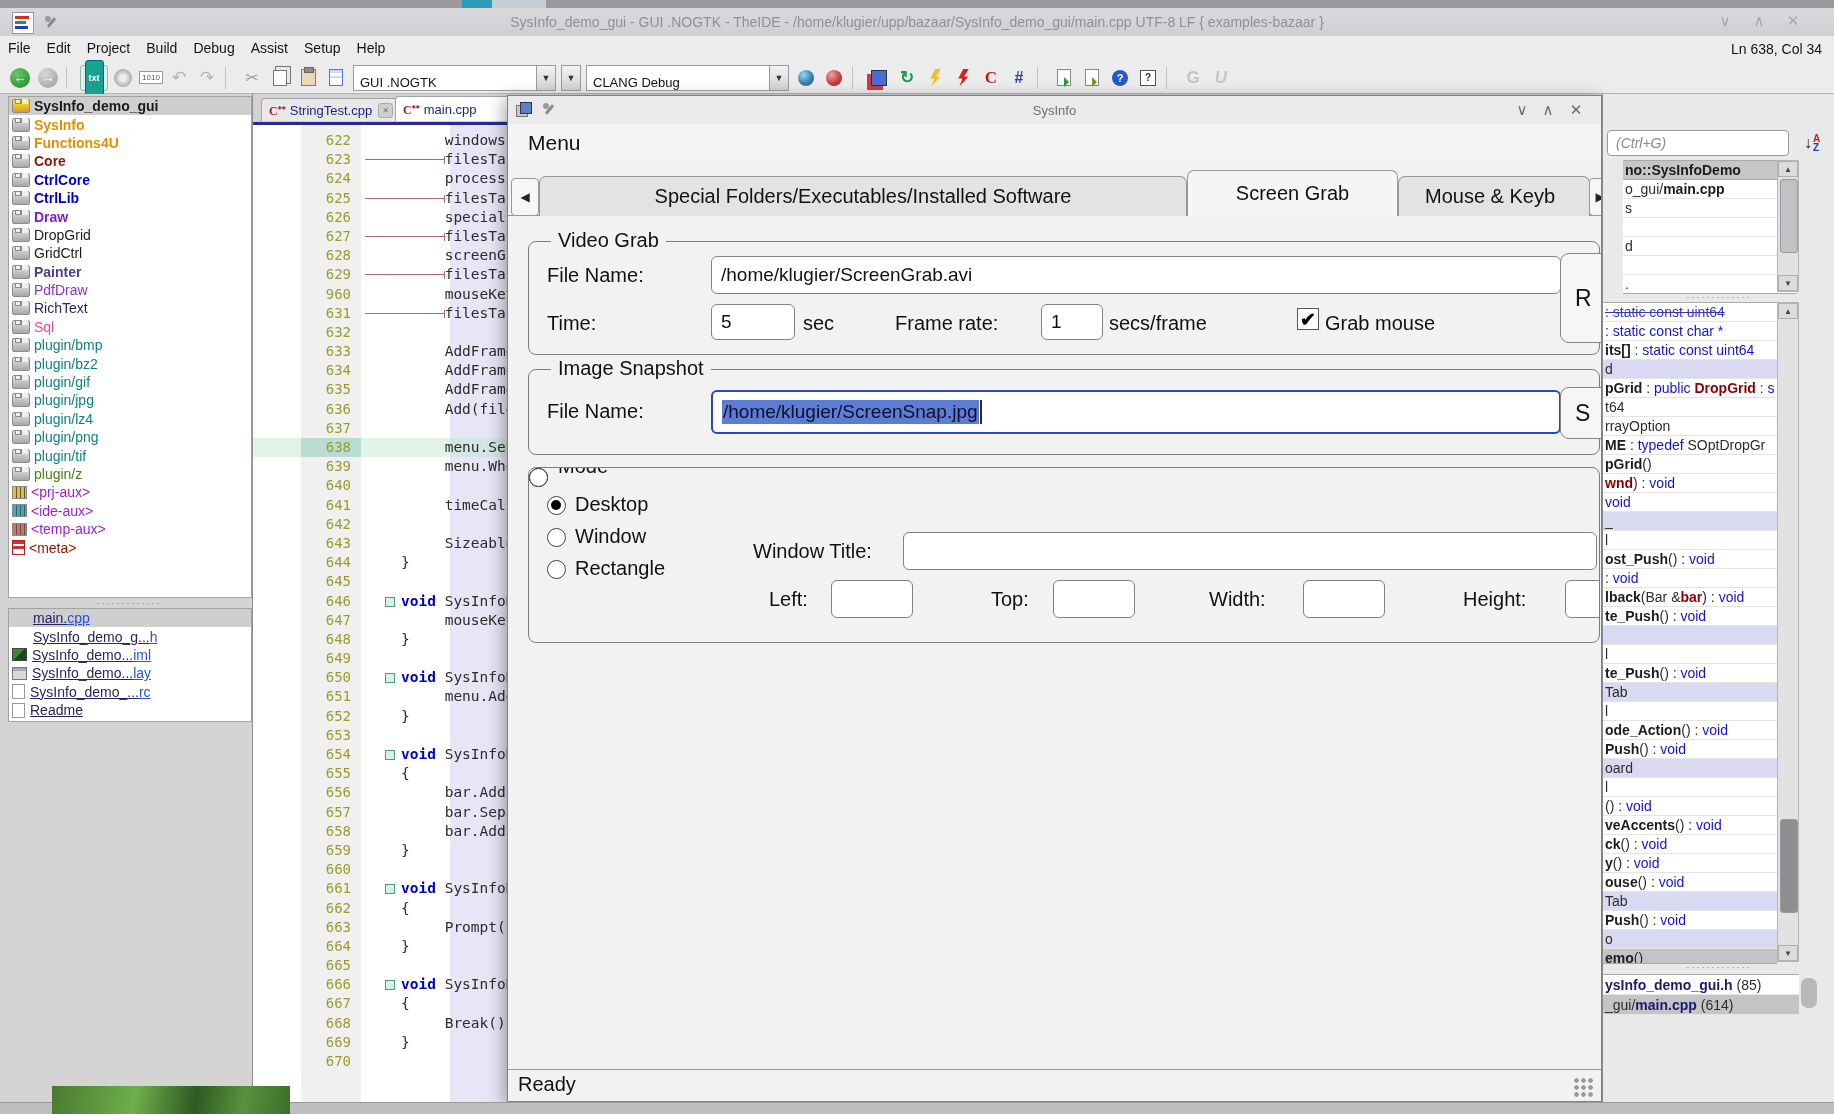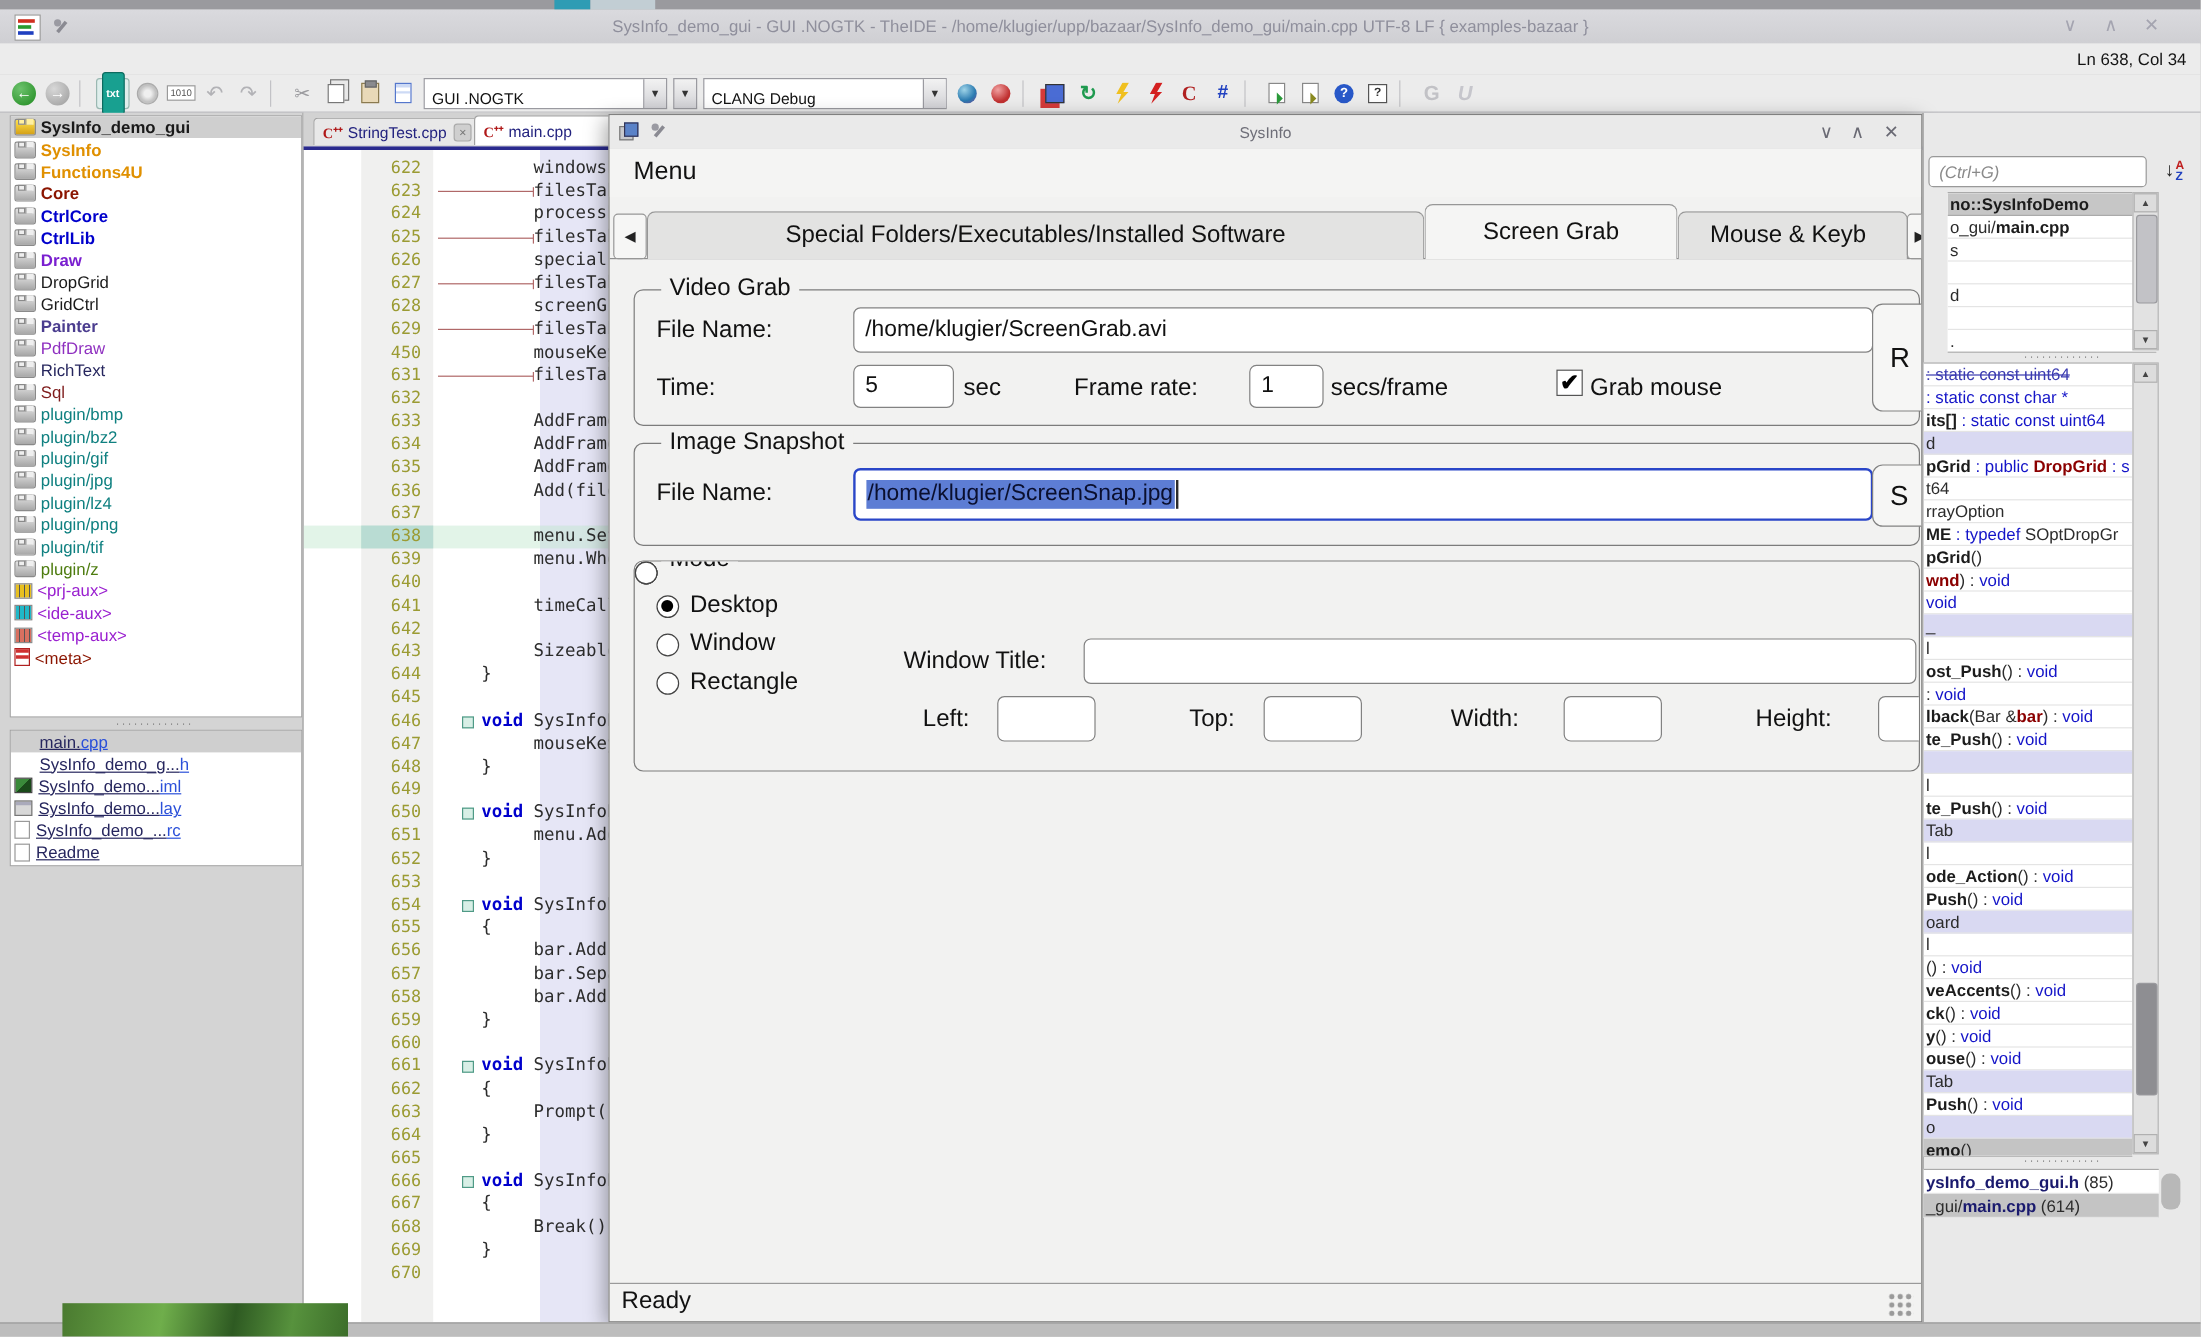--- a/index.html
+++ b/index.html
@@ -189,20 +189,23 @@
         <i class="b"></i>
       </span>
     <span class="pinicon" style="left:44px;top:8px;"></span>
     <div class="apptitle">SysInfo_demo_gui - GUI .NOGTK - TheIDE - /home/klugier/upp/bazaar/SysInfo_demo_gui/main.cpp UTF-8 LF { examples-bazaar }</div>
     <span class="winctl" style="right:96px;">∨</span>
     <span class="winctl" style="right:62px;">∧</span>
     <span class="winctl" style="right:28px;">✕</span>
   </div>
 
   <div id="menubar" class="abs">
+    <div style="display:inline-block;">
+      
+    <span class="mitem">File</span><span class="mitem">Edit</span><span class="mitem">Project</span><span class="mitem">Build</span><span class="mitem">Debug</span><span class="mitem">Assist</span><span class="mitem">Setup</span><span class="mitem">Help</span></div>
     <span id="lncol">Ln 638, Col 34</span>
   </div>
 
   <div id="toolbar" class="abs">
     <span style="display:inline-flex;align-items:center;">
 
     <span class="tbi gi-i-back">
           <span>←</span>
         </span>
         <span class="tbi gi-i-fwd">
@@ -343,21 +346,21 @@
         <div class="prow">
           <span class="picon ic-gray"></span>
           <span class="plabel" style="color: rgb(143, 48, 192);">PdfDraw</span>
         </div>
         <div class="prow">
           <span class="picon ic-gray"></span>
           <span class="plabel" style="color: rgb(38, 38, 94);">RichText</span>
         </div>
         <div class="prow">
           <span class="picon ic-gray"></span>
-          <span class="plabel" style="color: #7f1d1d;">Sql</span>
+          <span class="plabel" style="color: #ec4899;">Sql</span>
         </div>
         <div class="prow">
           <span class="picon ic-gray"></span>
           <span class="plabel" style="color: rgb(15, 128, 128);">plugin/bmp</span>
         </div>
         <div class="prow">
           <span class="picon ic-gray"></span>
           <span class="plabel" style="color: rgb(15, 128, 128);">plugin/bz2</span>
         </div>
         <div class="prow">
@@ -497,21 +500,21 @@
             
             <span class="code"><span class="sg-p">     screenGrab.</span></span>
           </div>
           <div class="cl">
             <span class="ln">629</span>
             <span class="wrapmark"></span>
             
             <span class="code"><span class="sg-p">     filesTab.Ac</span></span>
           </div>
           <div class="cl">
-            <span class="ln">450</span>
+            <span class="ln">960</span>
             
             
             <span class="code"><span class="sg-p">     mouseKeyboa</span></span>
           </div>
           <div class="cl">
             <span class="ln">631</span>
             <span class="wrapmark"></span>
             
             <span class="code"><span class="sg-p">     filesTab.Ac</span></span>
           </div>

